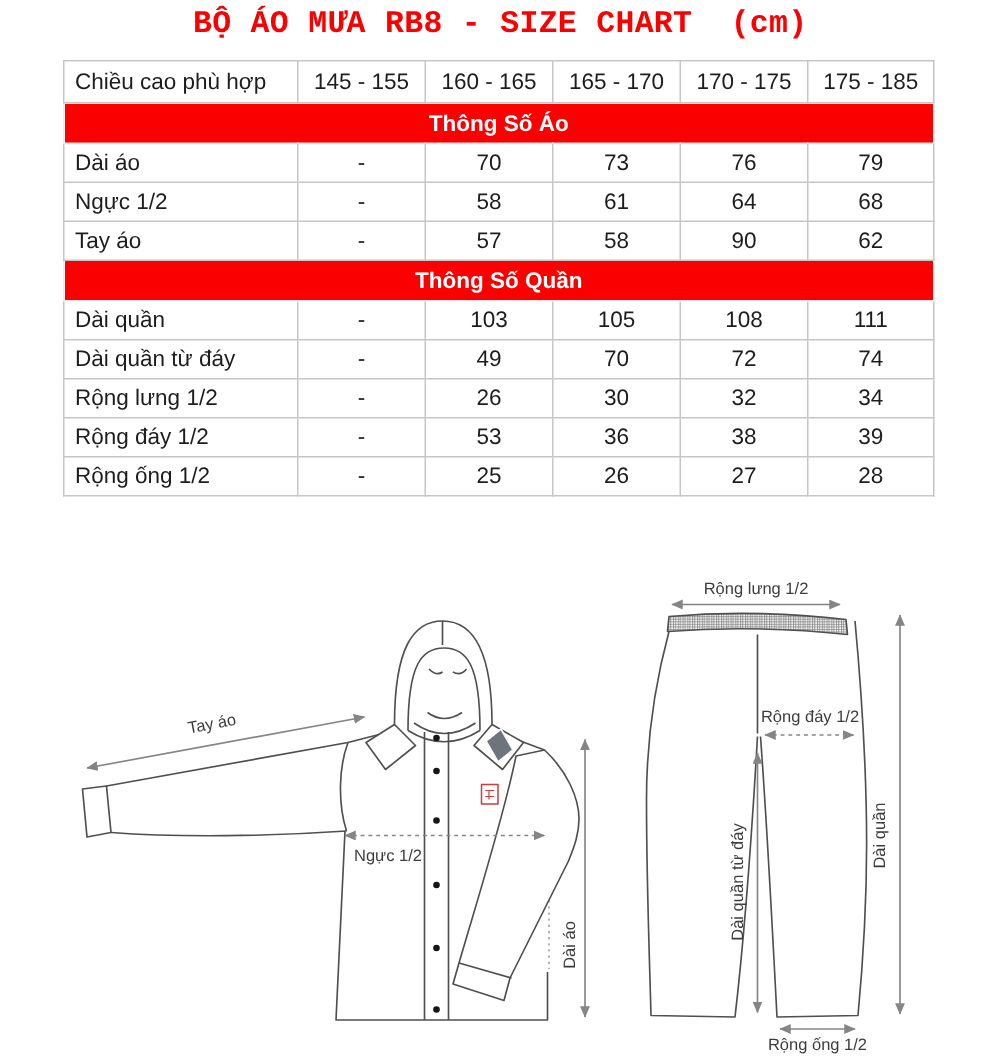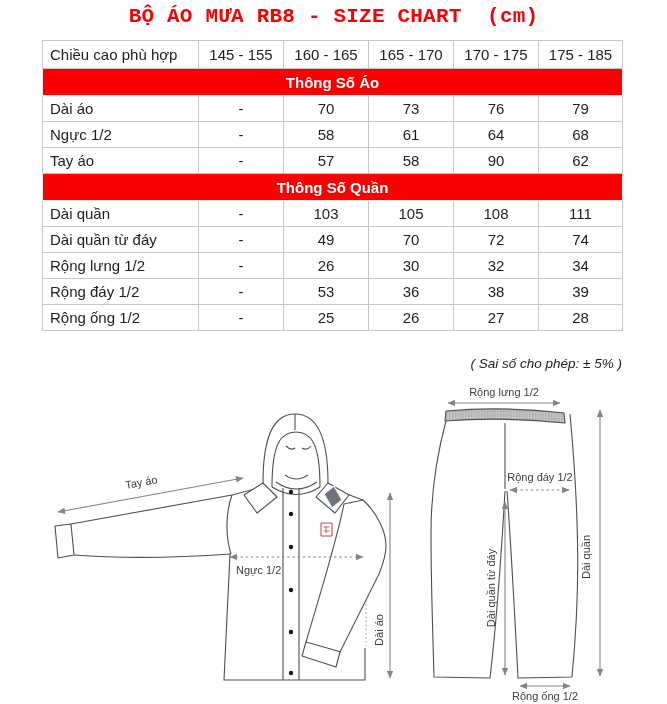--- a/index.html
+++ b/index.html
@@ -109,21 +109,20 @@
         <td class="lbl">Rộng ống 1/2</td>
         <td>-</td>
         <td>25</td>
         <td>26</td>
         <td>27</td>
         <td>28</td>
       </tr>
     </tbody>
   </table>
 
-  <div class="note">( Sai số cho phép: ± 5% )</div>
 
   <svg class="diagram" viewBox="0 0 667 321" width="667" height="321" xmlns="http://www.w3.org/2000/svg">
     <defs>
       <marker id="ar" markerWidth="9" markerHeight="8" refX="6.5" refY="3" orient="auto-start-reverse">
         <path d="M0,0 L7,3 L0,6 Z" fill="#858585"></path>
       </marker>
       <pattern id="wbp" width="3.2" height="3.4" patternUnits="userSpaceOnUse">
         <path d="M0,1 H3.2 M0,2.6 H3.2 M1,0 V3.4 M2.4,0 V3.4" stroke="#7b7b7b" stroke-width="0.5" fill="none"></path>
       </pattern>
     </defs>

